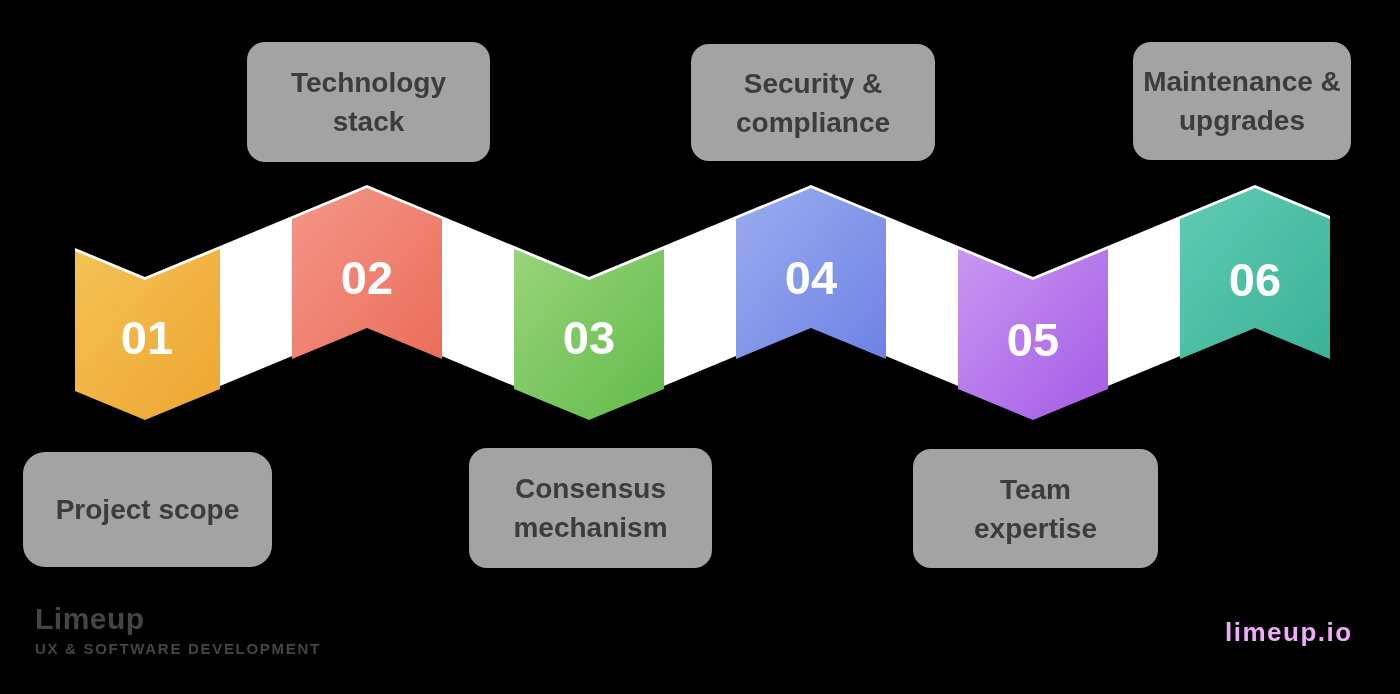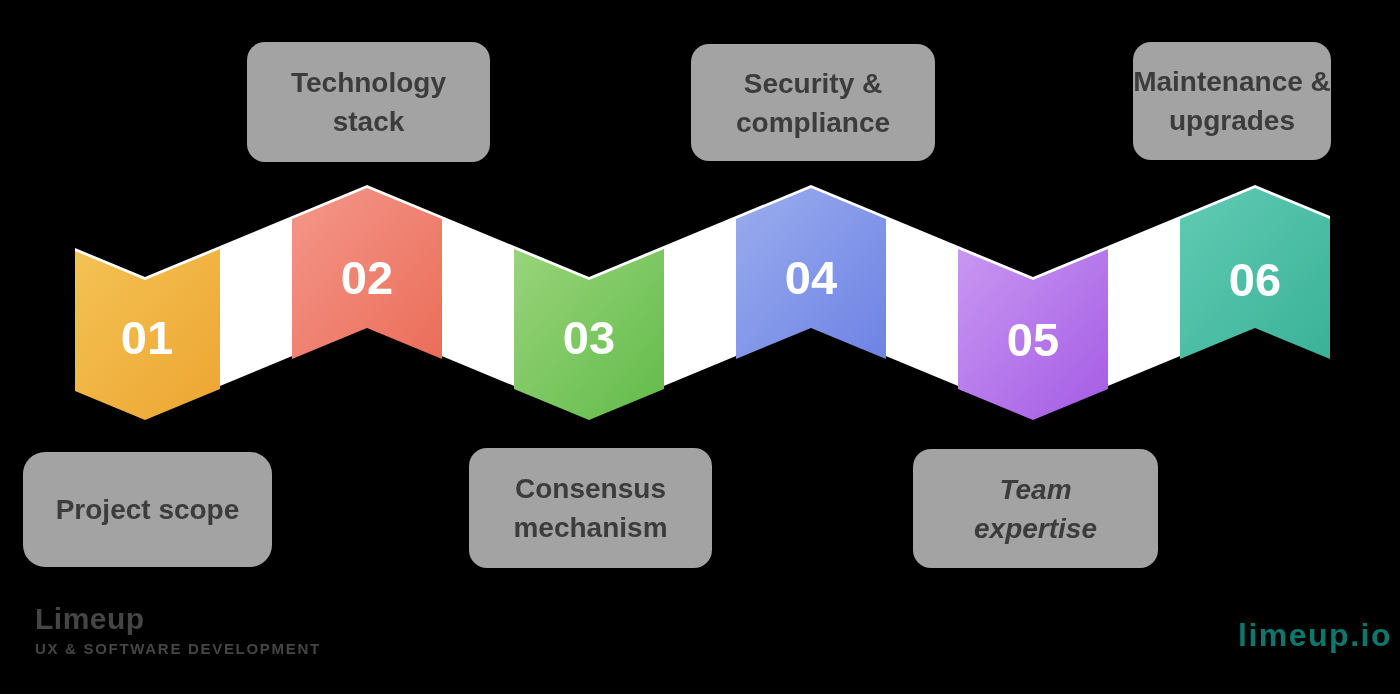--- a/index.html
+++ b/index.html
@@ -18,22 +18,22 @@
     display:flex; flex-direction:column; align-items:center; justify-content:center;
     text-align:center; color:#3c3c3c; font-size:28px; font-weight:600;
     line-height:39px; box-shadow:0 4px 12px rgba(0,0,0,0.6);
   }
   .callout span { display:block; }
   .callout span:empty { display:none; }
   .brand { position:absolute; left:35px; top:601px; color:#454545; }
   .brand .logo-text { font-size:30px; font-weight:700; letter-spacing:0.5px; line-height:36px; }
   .brand .logo-tagline { font-size:15px; font-weight:700; letter-spacing:1.7px; margin-top:3px; }
   .watermark {
-    position:absolute; left:1225px; top:617px; color:#0f766e;
-    font-size:32px; font-weight:700; letter-spacing:1.5px;margin-left:13px;
+    position:absolute; left:1225px; top:617px; color:#f0abfc;
+    font-size:26px; font-weight:700; letter-spacing:1.5px;
   }
 </style>
 </head>
 <body>
 
 <div class="stage">
 
   <svg class="ribbon" width="1400" height="694" viewBox="0 0 1400 694">
     <defs>
       <linearGradient id="g0" x1="0" y1="0" x2="1" y2="1">
@@ -96,26 +96,26 @@
   <div class="callout" style="left:469px;  top:448px; width:243px; height:120px;">
     <span>Consensus</span>
     <span>mechanism</span>
   </div>
 
   <div class="callout" style="left:691px;  top:44px;  width:244px; height:117px;">
     <span>Security &amp;</span>
     <span>compliance</span>
   </div>
 
-  <div class="callout" style="left:913px;  top:449px; width:245px; height:119px;font-style:italic;">
+  <div class="callout" style="left:913px;  top:449px; width:245px; height:119px;">
     <span>Team</span>
     <span>expertise</span>
   </div>
 
-  <div class="callout" style="left:1133px; top:42px;  width:198px; height:118px;">
+  <div class="callout" style="left:1133px; top:42px;  width:218px; height:118px;">
     <span>Maintenance &amp;</span>
     <span>upgrades</span>
   </div>
 
   <div class="brand">
     <div class="logo-text">Limeup</div>
     <div class="logo-tagline">UX &amp; SOFTWARE DEVELOPMENT</div>
   </div>
 
   <div class="watermark">limeup.io</div>

